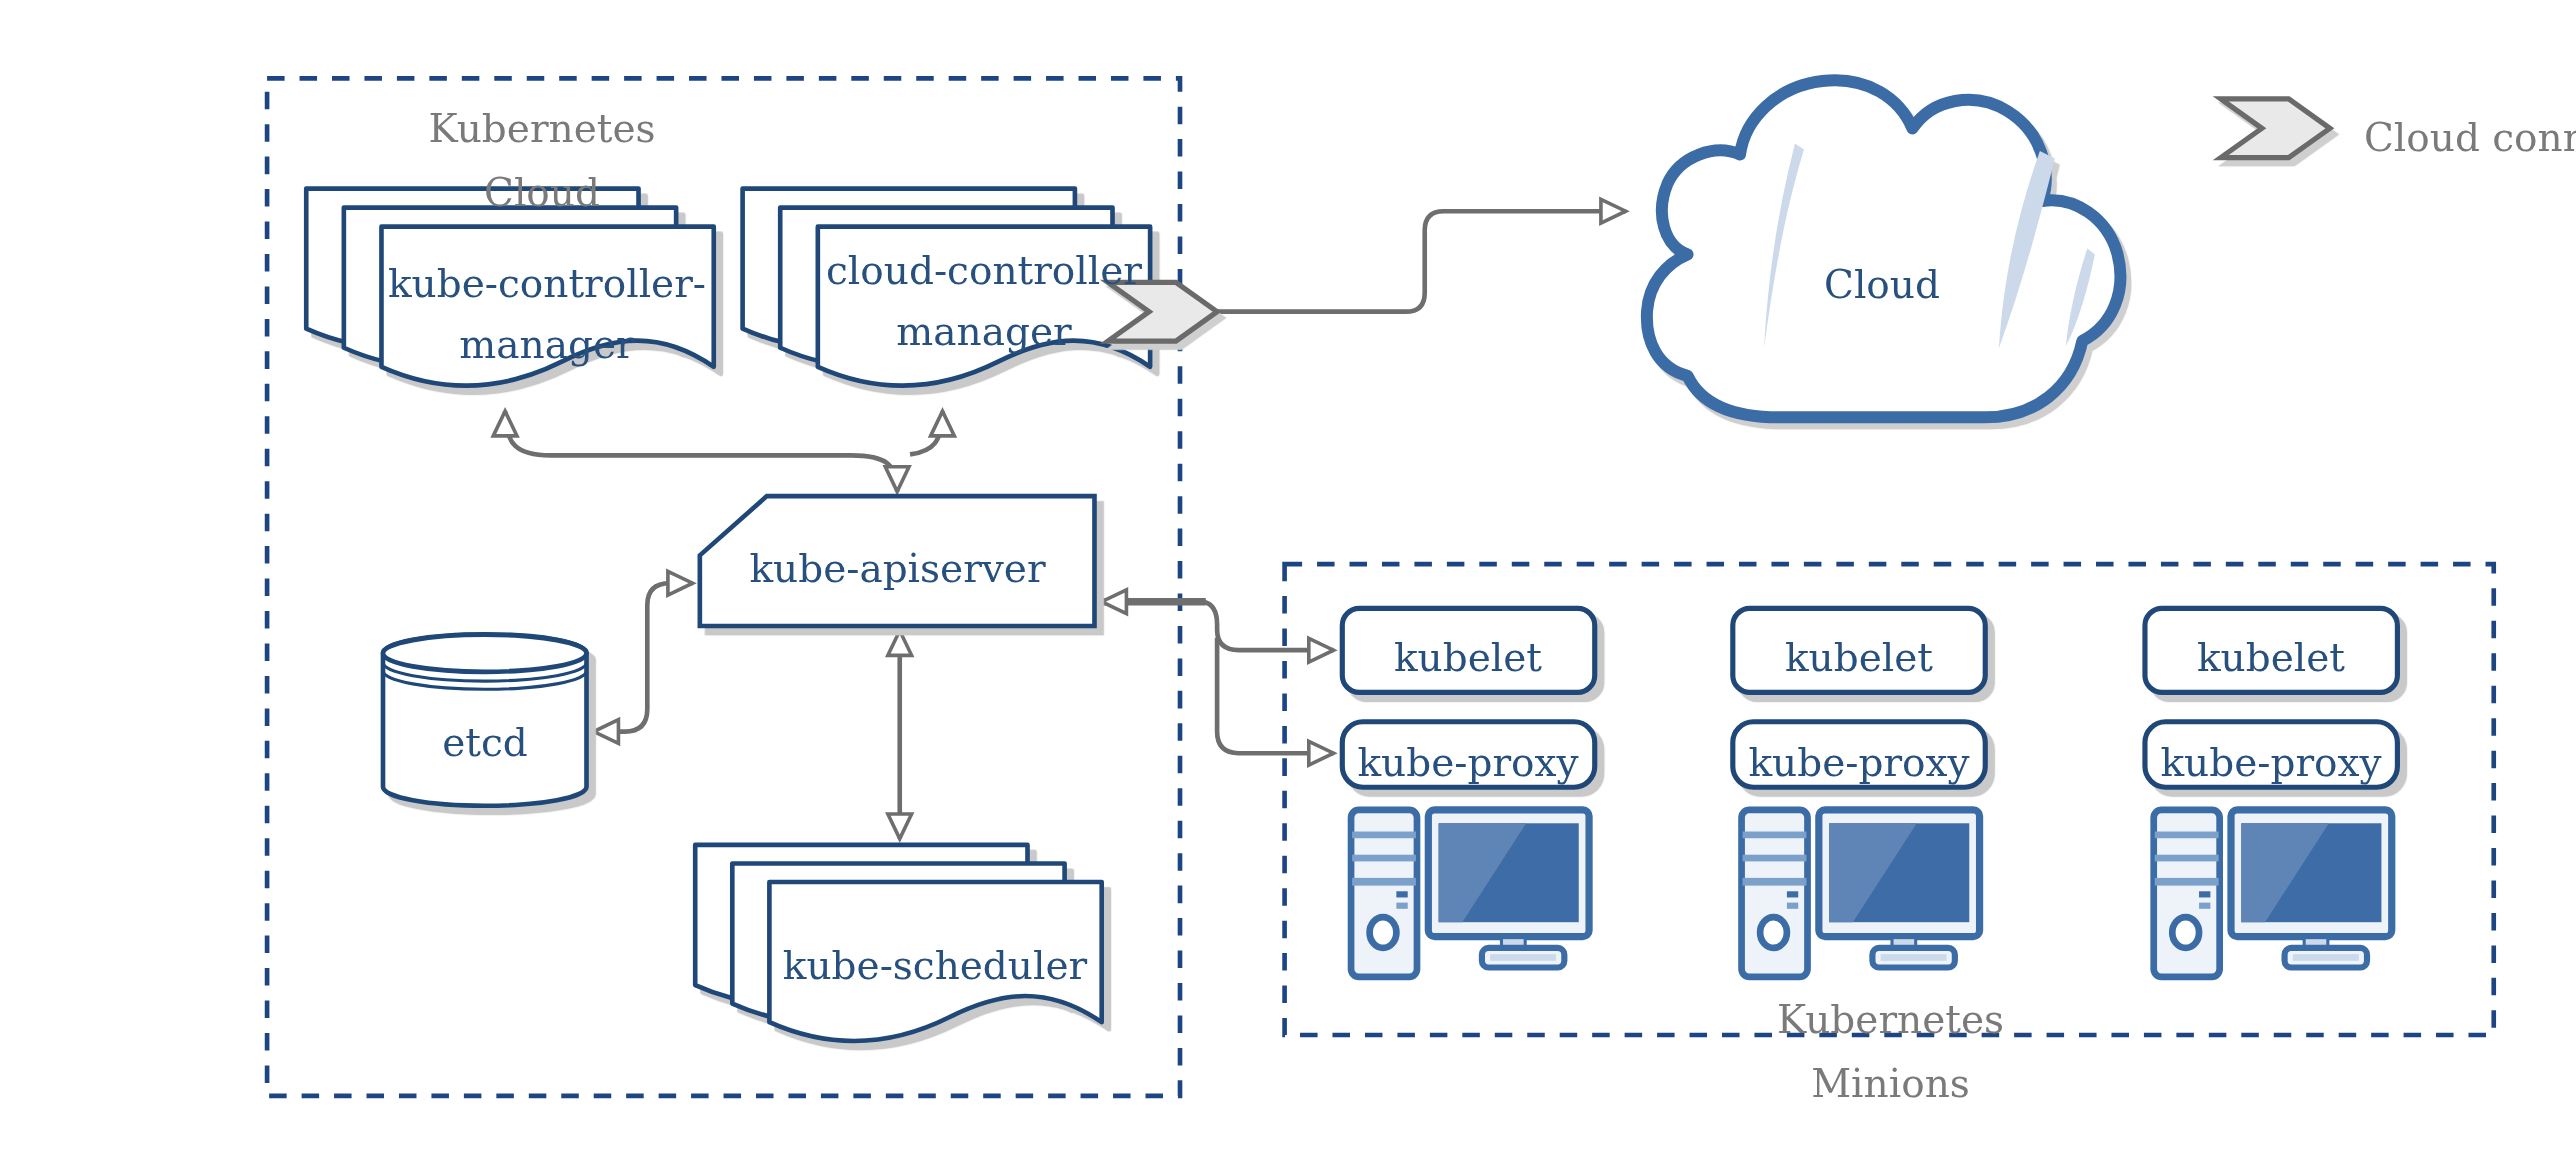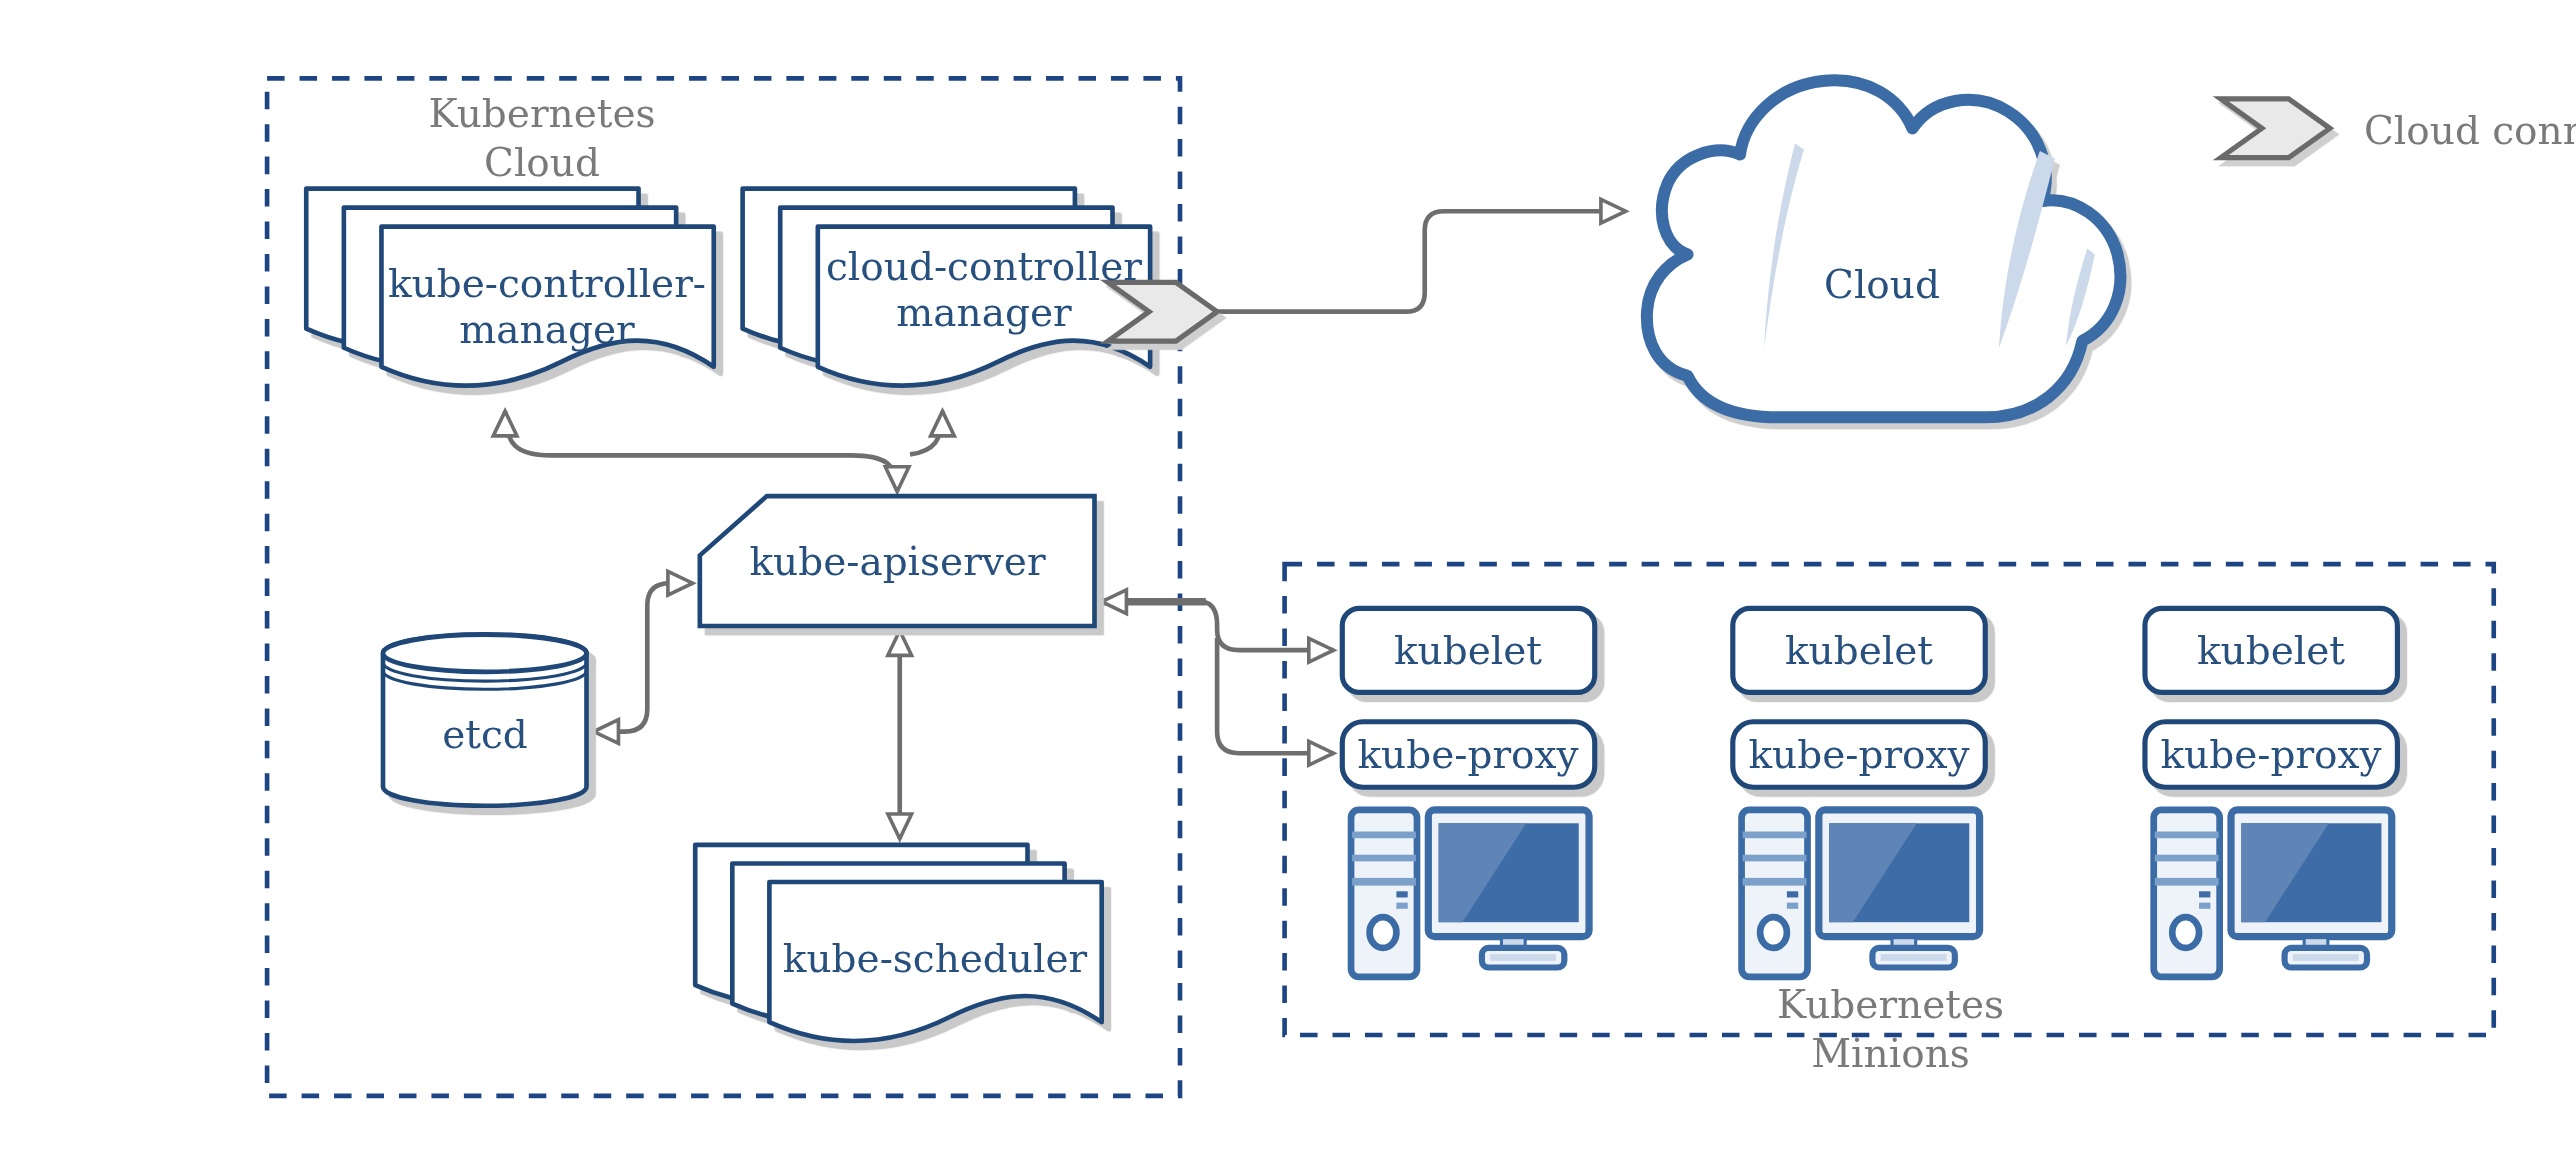--- a/index.html
+++ b/index.html
@@ -6,21 +6,21 @@
   body{width:2665px;height:1153px;overflow:hidden;
        font-family:"DejaVu Serif","Liberation Serif",serif;}
   .canvas{position:relative;width:2665px;height:1153px;background:#fff;}
   svg.layer{position:absolute;left:0;top:0;}
   
   .sh{filter:drop-shadow(14px 14px 0px #c9c9c9);}
   .shs{filter:drop-shadow(10px 12px 0px #cfcfcf);}
   
   .lbl{position:absolute;display:flex;flex-direction:column;align-items:center;
        justify-content:center;text-align:center;pointer-events:none;}
-  .lbl .ln{line-height:49px;white-space:nowrap;}
+  .lbl .ln{line-height:49px;white-space:nowrap;margin-top:15px;}
   .blue{color:#27507f;font-size:39px;}
   .gray{color:#7a7a7a;font-size:39px;}
 </style>
 </head>
 <body>
 
 <div class="canvas">
 
 <svg class="layer" width="2665" height="1153" viewBox="0 0 5172 2238">
   <defs>
@@ -153,21 +153,21 @@
 <div class="lbl gray" style="left:336px;top:89px;width:412px;">
   <div class="ln">Kubernetes</div>
   <div class="ln">Cloud</div>
 </div>
 
 <div class="lbl blue" style="left:381px;top:250px;width:332px;height:113px;">
   <div class="ln" style="line-height:46px;">kube-controller-</div>
   <div class="ln" style="line-height:46px;">manager</div>
 </div>
 
-<div class="lbl blue" style="left:818px;top:233px;width:332px;height:113px;">
+<div class="lbl blue" style="left:818px;top:233px;width:332px;height:113px;justify-content:space-between;">
   <div class="ln" style="line-height:46px;">cloud-controller</div>
   <div class="ln" style="line-height:46px;">manager</div>
 </div>
 
 <div class="lbl blue" style="left:700px;top:496px;width:395px;height:130px;justify-content:center;">
   <div class="ln">kube-apiserver</div>
 </div>
 
 <div class="lbl blue" style="left:769px;top:891px;width:332px;height:134px;">
   <div class="ln">kube-scheduler</div>

